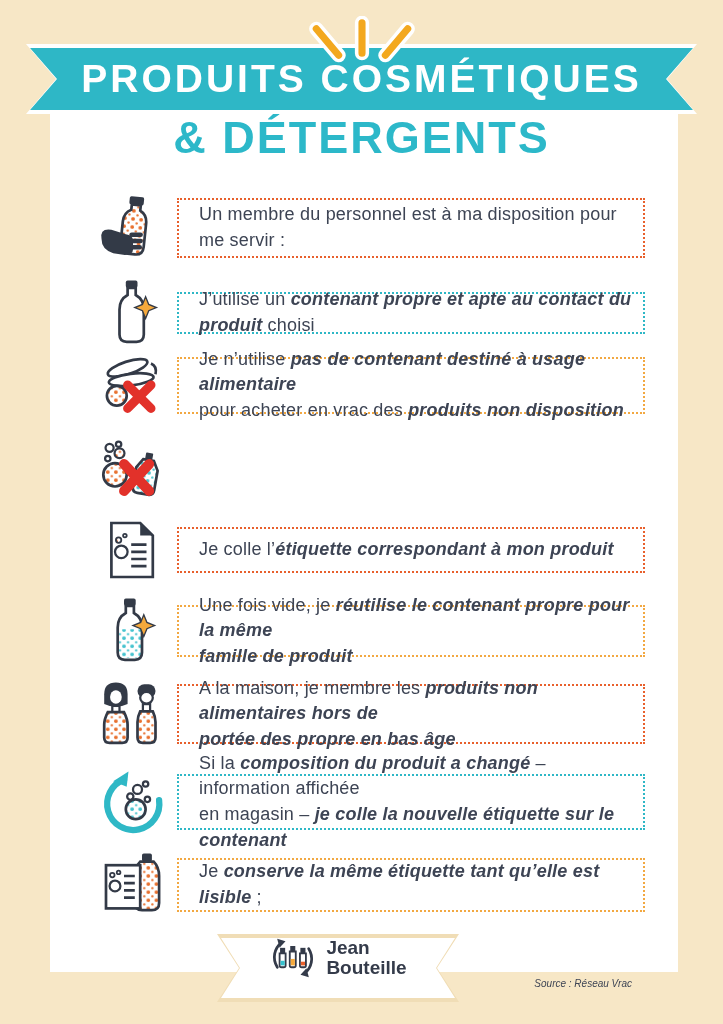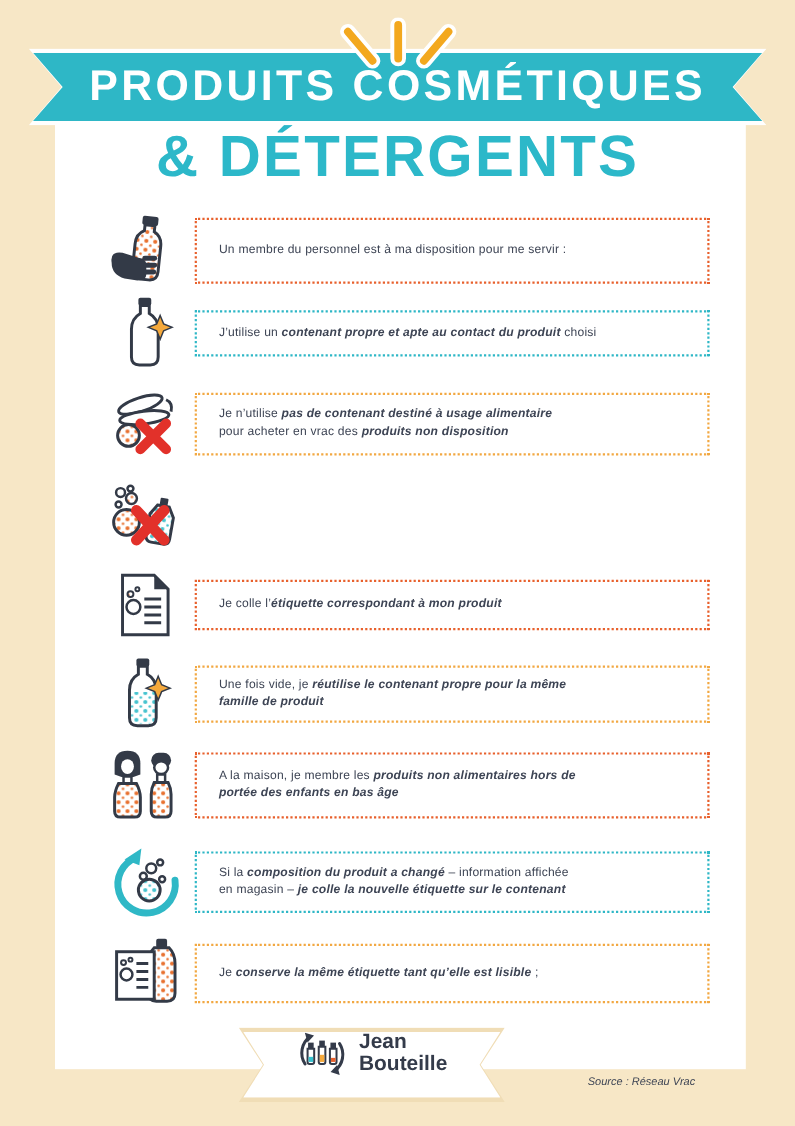--- a/index.html
+++ b/index.html
@@ -13,32 +13,32 @@
   
   .banner-outer{position:absolute;left:26px;top:44px;width:671px;height:70px;background:#ffffff;
     clip-path:polygon(0 0,100% 0,calc(100% - 30px) 50%,100% 100%,0 100%,30px 50%);z-index:3;
     display:flex;align-items:center;justify-content:center;}
   .banner-inner{position:absolute;left:4px;top:4px;right:4px;bottom:4px;background:#2eb7c6;
     clip-path:polygon(0 0,100% 0,calc(100% - 27px) 50%,100% 100%,0 100%,27px 50%);}
   .banner-title{position:relative;z-index:2;margin:0;color:#ffffff;font-size:39px;font-weight:800;
     letter-spacing:3px;white-space:nowrap;}
 
   .subtitle{position:absolute;left:0;top:112px;width:723px;text-align:center;margin:0;
-    color:#2cb8c9;font-size:53px;font-weight:800;letter-spacing:2px;z-index:2;}
+    color:#2cb8c9;font-size:45px;font-weight:800;letter-spacing:2px;z-index:2;}
 
   
   .row{position:absolute;left:88px;width:557px;display:flex;align-items:center;}
   .icon-wrap{flex:0 0 89px;display:flex;align-items:center;justify-content:center;}
   .icon-wrap svg{width:72px;height:72px;}
   .box{flex:1;border:2px dotted #e8602c;box-sizing:border-box;display:flex;align-items:center;
     padding:6px 10px 6px 20px;background:#ffffff;}
-  .box p{margin:0;font-size:11px;line-height:1.42;color:#3d4454;letter-spacing:.2px;}
+  .box p{margin:0;font-size:18px;line-height:1.42;color:#3d4454;letter-spacing:.2px;}
   .b{font-weight:700;font-style:italic;}
   .row1{top:192px}.row1 .box{height:60px}
-  .row2{top:267px}.row2 .box{height:42px}
+  .row2{top:277px}.row2 .box{height:42px}
   .row3{top:349px}.row3 .box{height:57px}
   .row4{top:437px}.row4 .box{height:41px}
   .row5{top:514px}.row5 .box{height:46px}
   .row6{top:595px}.row6 .box{height:52px}
   .row7{top:678px}.row7 .box{height:60px}
   .row8{top:766px}.row8 .box{height:56px}
   .row9{top:849px}.row9 .box{height:54px}
 
   
   .ribbon-outer{position:absolute;left:217px;top:934px;width:242px;height:68px;background:#f0ddb6;
@@ -182,21 +182,21 @@
             <ellipse cx="21" cy="21" rx="6.5" ry="7.5" fill="#fff"></ellipse>
             <rect x="17" y="31" width="8" height="7" fill="#fff" stroke="#333a47" stroke-width="2.5"></rect>
             <path d="M12 38 h18 q4 8 4 14 v14 q0 6 -6 6 H14 q-6 0 -6 -6 V52 q0 -6 4 -14 Z" fill="url(#pOrange)" stroke="#333a47" stroke-width="3"></path>
             <rect x="45" y="7" width="20" height="15" rx="7.5" fill="#333a47"></rect>
             <ellipse cx="55" cy="22" rx="7" ry="6.5" fill="#fff" stroke="#333a47" stroke-width="2.5"></ellipse>
             <rect x="51" y="29" width="8" height="8" fill="#fff" stroke="#333a47" stroke-width="2.5"></rect>
             <path d="M48 37 h14 q3 6 3 12 v17 q0 6 -6 6 h-8 q-6 0 -6 -6 V49 q0 -6 3 -12 Z" fill="url(#pOrange)" stroke="#333a47" stroke-width="3"></path>
           </svg>
         </div>
         <div class="box" style="border-color: rgb(232, 96, 44);">
-          <p><span>A la maison, je membre les </span><span class="b">produits non alimentaires hors de</span><br><span class="b">portée des enfants en bas âge</span></p>
+          <p><span>A la maison, je membre les </span><span class="b">produits non alimentaires hors de</span><br><span class="b">portée des propre en bas âge</span></p>
         </div>
       </div>
       <div class="row row8">
         <div class="icon-wrap">
           <svg viewBox="0 0 80 80">
             <path d="M30 15 A29 29 0 1 0 69 38" fill="none" stroke="#2fb8c6" stroke-width="7" stroke-linecap="round"></path>
             <path d="M18 17 L35 6 L33 23 Z" fill="#2fb8c6"></path>
             <circle cx="45" cy="26" r="5" fill="#fff" stroke="#333a47" stroke-width="2.5"></circle>
             <circle cx="54" cy="20" r="3" fill="#fff" stroke="#333a47" stroke-width="2.5"></circle>
             <circle cx="37" cy="34" r="3.5" fill="#fff" stroke="#333a47" stroke-width="2.5"></circle>

